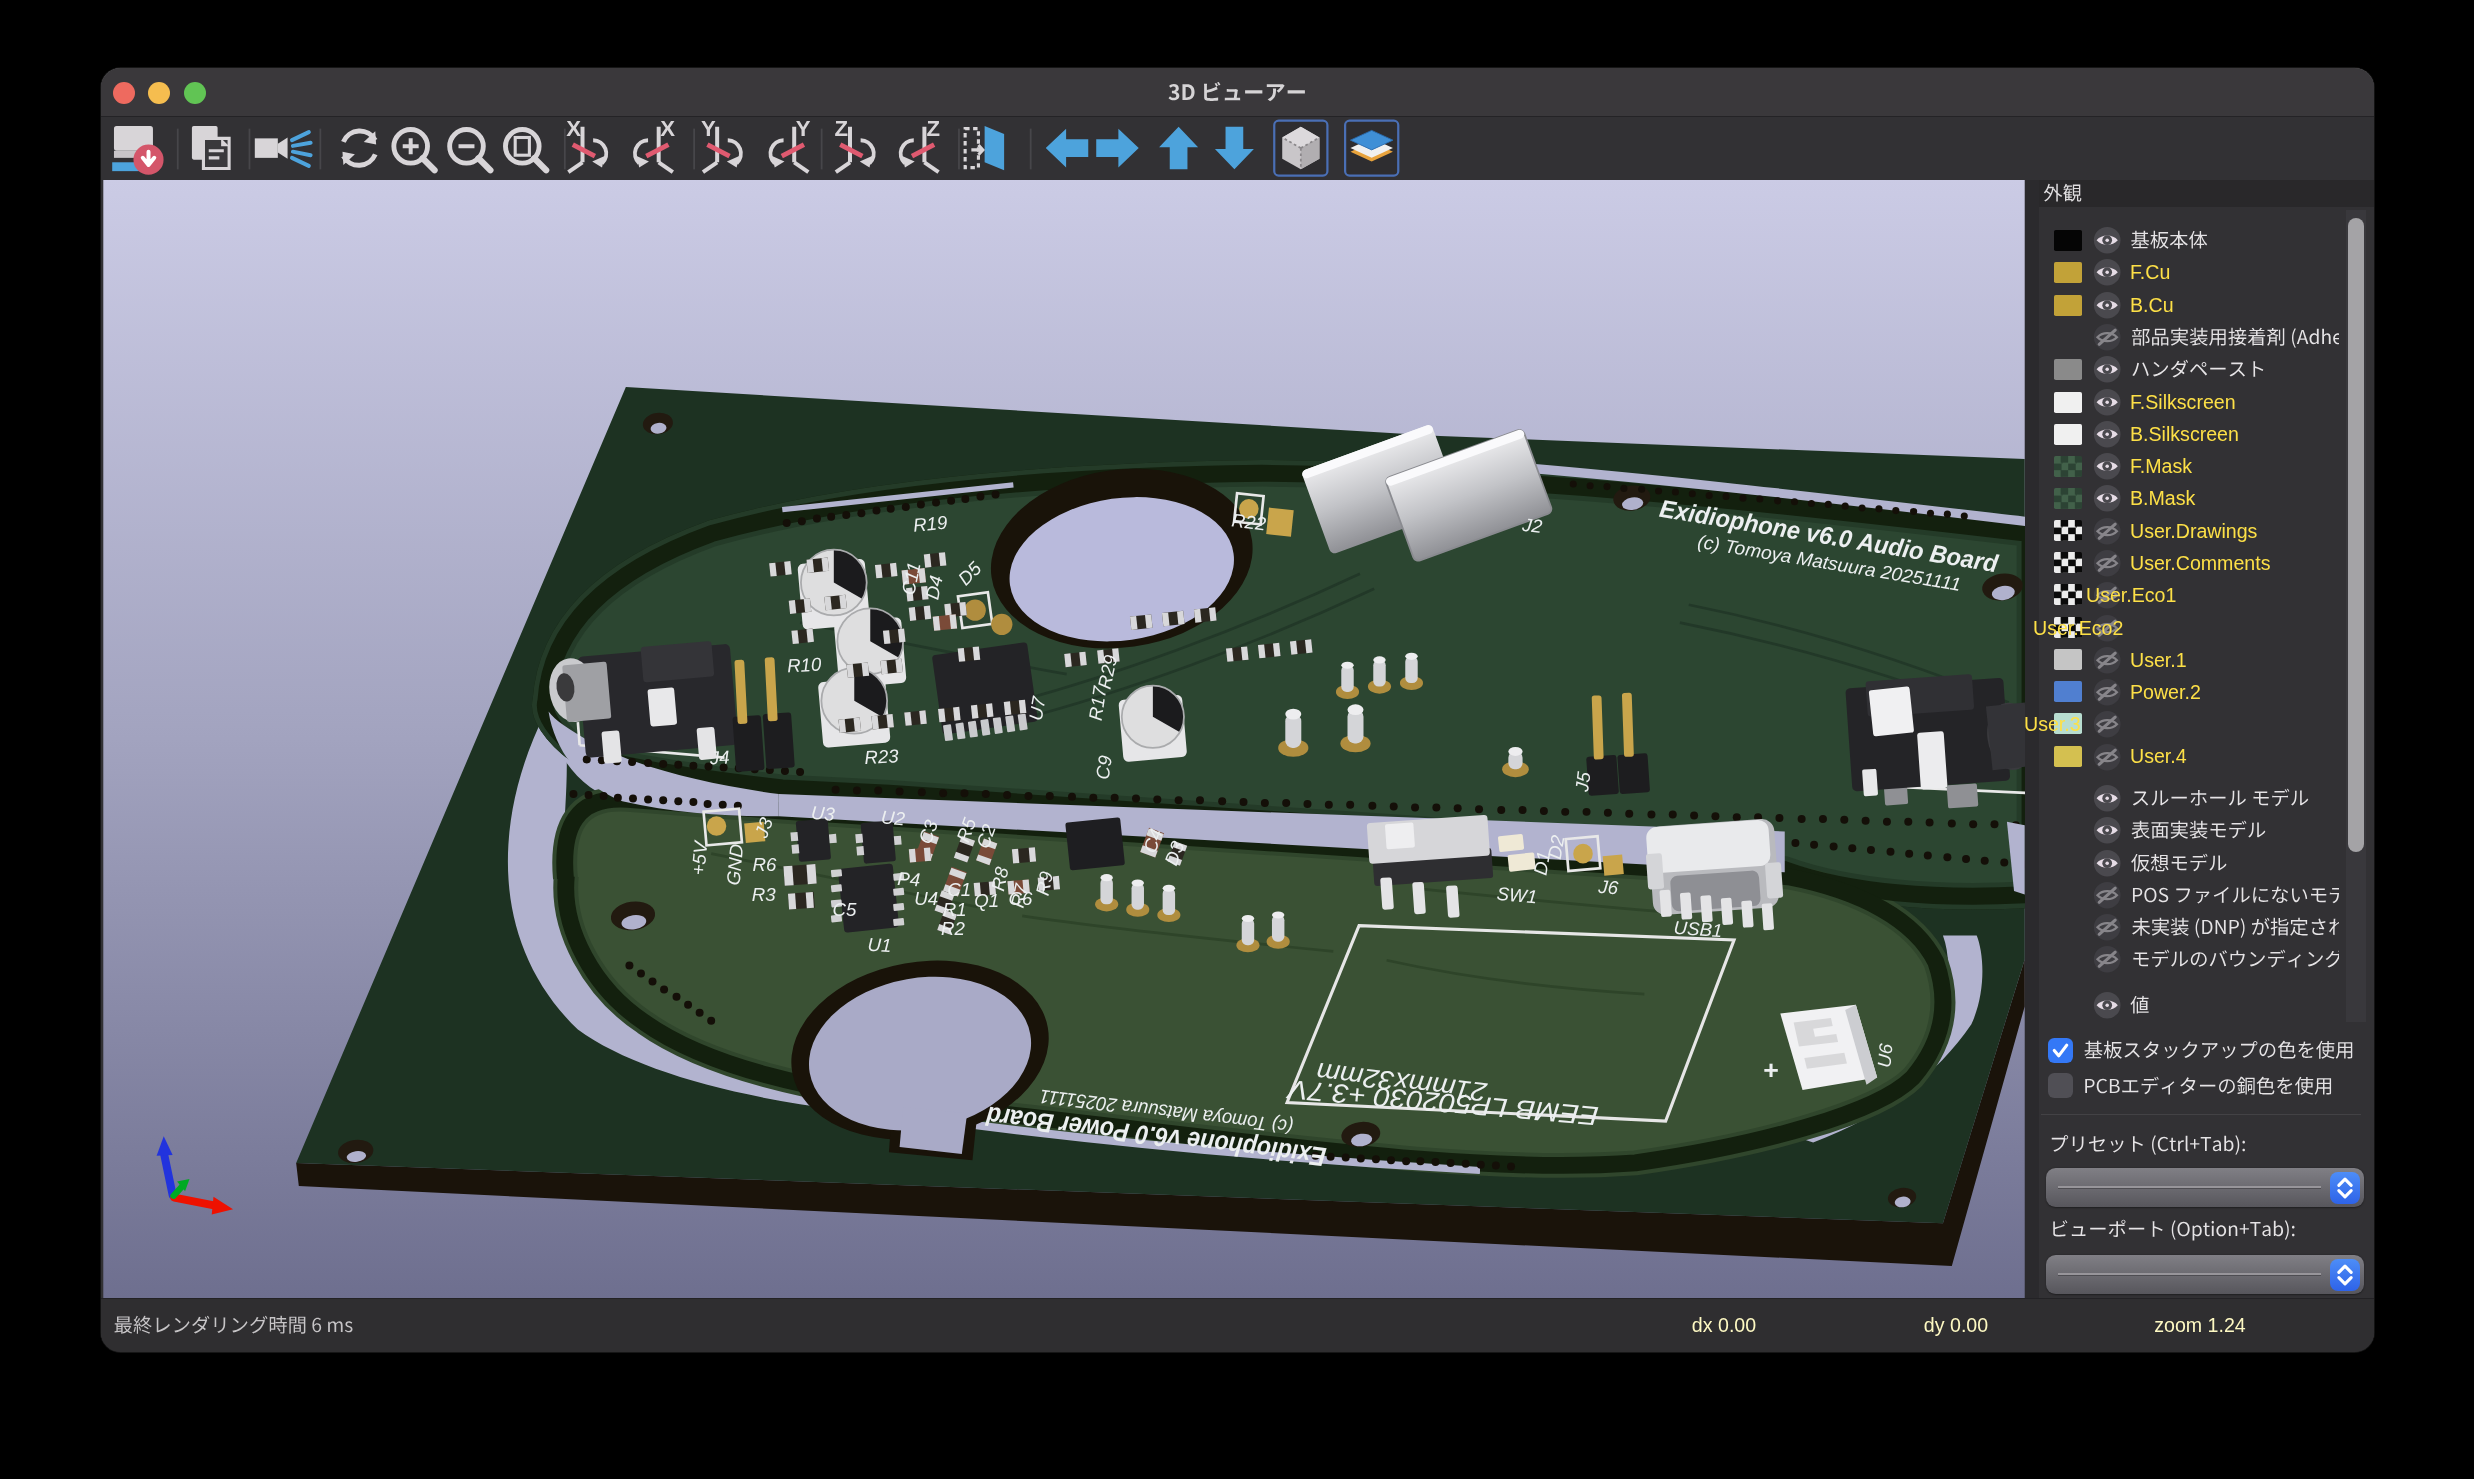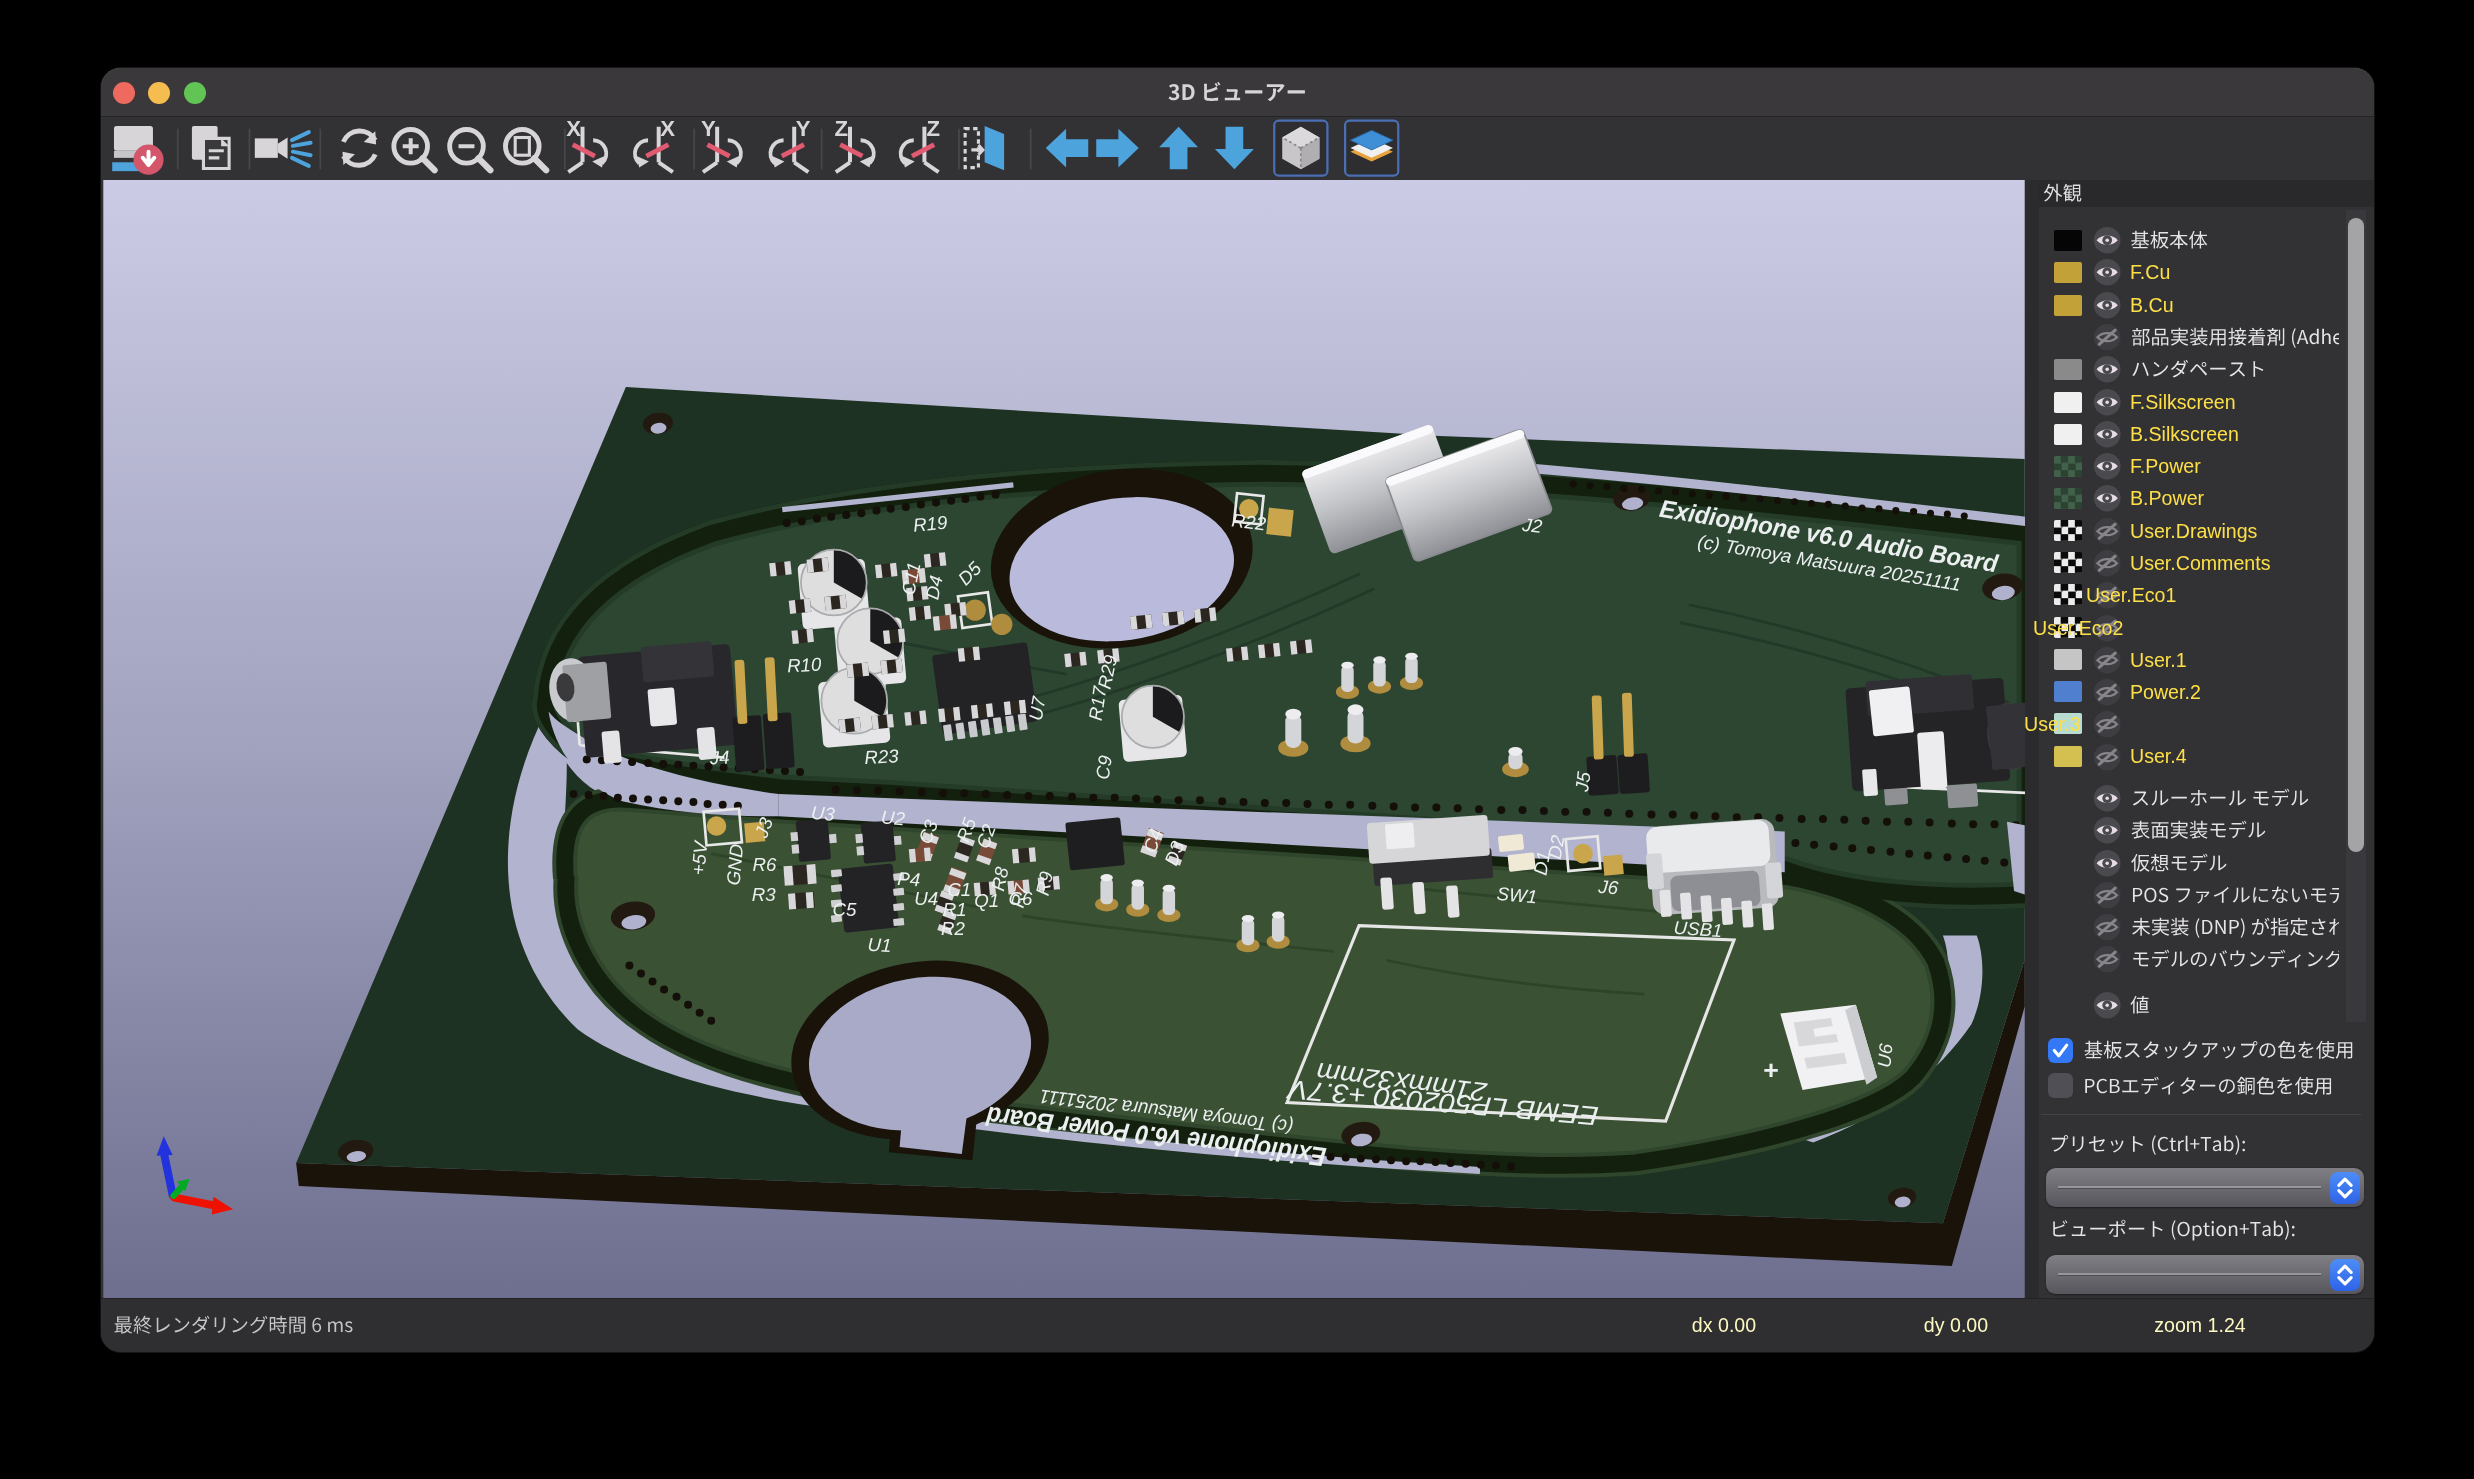--- a/index.html
+++ b/index.html
@@ -908,29 +908,29 @@
       <circle cx="16" cy="16" r="2" fill="#e6dce6"></circle>
     </svg>
     <div class="lat" style="left:2029px;top:354px;height:25px;display:flex;align-items:center">B.Silkscreen</div>
     <div style="position:absolute;left:1953px;top:388px;width:28.4px;height:21.3px;border-radius:1.8px;background:repeating-conic-gradient(#2c4334 0% 25%,#42614a 0% 50%);background-size:14.2px 14.2px;"></div>
     <svg style="position:absolute;left:1992px;top:384px" width="28.4" height="28.4" viewBox="0 0 32 32">
       <circle cx="16" cy="16" r="15" fill="#4a494e"></circle>
       <path d="M4,16 C10,9 22,9 28,16 C22,23 10,23 4,16 Z" fill="#e6dce6"></path>
       <circle cx="16" cy="16" r="5.5" fill="#4a494e"></circle>
       <circle cx="16" cy="16" r="2" fill="#e6dce6"></circle>
     </svg>
-    <div class="lat" style="left:2029px;top:386px;height:25px;display:flex;align-items:center">F.Power</div>
+    <div class="lat" style="left:2029px;top:386px;height:25px;display:flex;align-items:center">F.Mask</div>
     <div style="position:absolute;left:1953px;top:420px;width:28.4px;height:21.3px;border-radius:1.8px;background:repeating-conic-gradient(#2c4334 0% 25%,#42614a 0% 50%);background-size:14.2px 14.2px;"></div>
     <svg style="position:absolute;left:1992px;top:416px" width="28.4" height="28.4" viewBox="0 0 32 32">
       <circle cx="16" cy="16" r="15" fill="#4a494e"></circle>
       <path d="M4,16 C10,9 22,9 28,16 C22,23 10,23 4,16 Z" fill="#e6dce6"></path>
       <circle cx="16" cy="16" r="5.5" fill="#4a494e"></circle>
       <circle cx="16" cy="16" r="2" fill="#e6dce6"></circle>
     </svg>
-    <div class="lat" style="left:2029px;top:418px;height:25px;display:flex;align-items:center">B.Power</div>
+    <div class="lat" style="left:2029px;top:418px;height:25px;display:flex;align-items:center">B.Mask</div>
     <div style="position:absolute;left:1953px;top:452px;width:28.4px;height:21.3px;border-radius:1.8px;background:repeating-conic-gradient(#0a0a0a 0% 25%,#ececec 0% 50%);background-size:14.2px 14.2px;"></div>
     <svg style="position:absolute;left:1992px;top:449px" width="28.4" height="28.4" viewBox="0 0 32 32">
       <circle cx="16" cy="16" r="15" fill="#3e3d42"></circle>
       <path d="M5,16 C11,10 21,10 27,16 C21,22 11,22 5,16 Z" fill="none" stroke="#87858a" stroke-width="2.5"></path>
       <line x1="7" y1="24" x2="25" y2="8" stroke="#87858a" stroke-width="3.5" stroke-linecap="round"></line>
     </svg>
     <div class="lat" style="left:2029px;top:451px;height:25px;display:flex;align-items:center">User.Drawings</div>
     <div style="position:absolute;left:1953px;top:484px;width:28.4px;height:21.3px;border-radius:1.8px;background:repeating-conic-gradient(#0a0a0a 0% 25%,#ececec 0% 50%);background-size:14.2px 14.2px;"></div>
     <svg style="position:absolute;left:1992px;top:481px" width="28.4" height="28.4" viewBox="0 0 32 32">
       <circle cx="16" cy="16" r="15" fill="#3e3d42"></circle>

